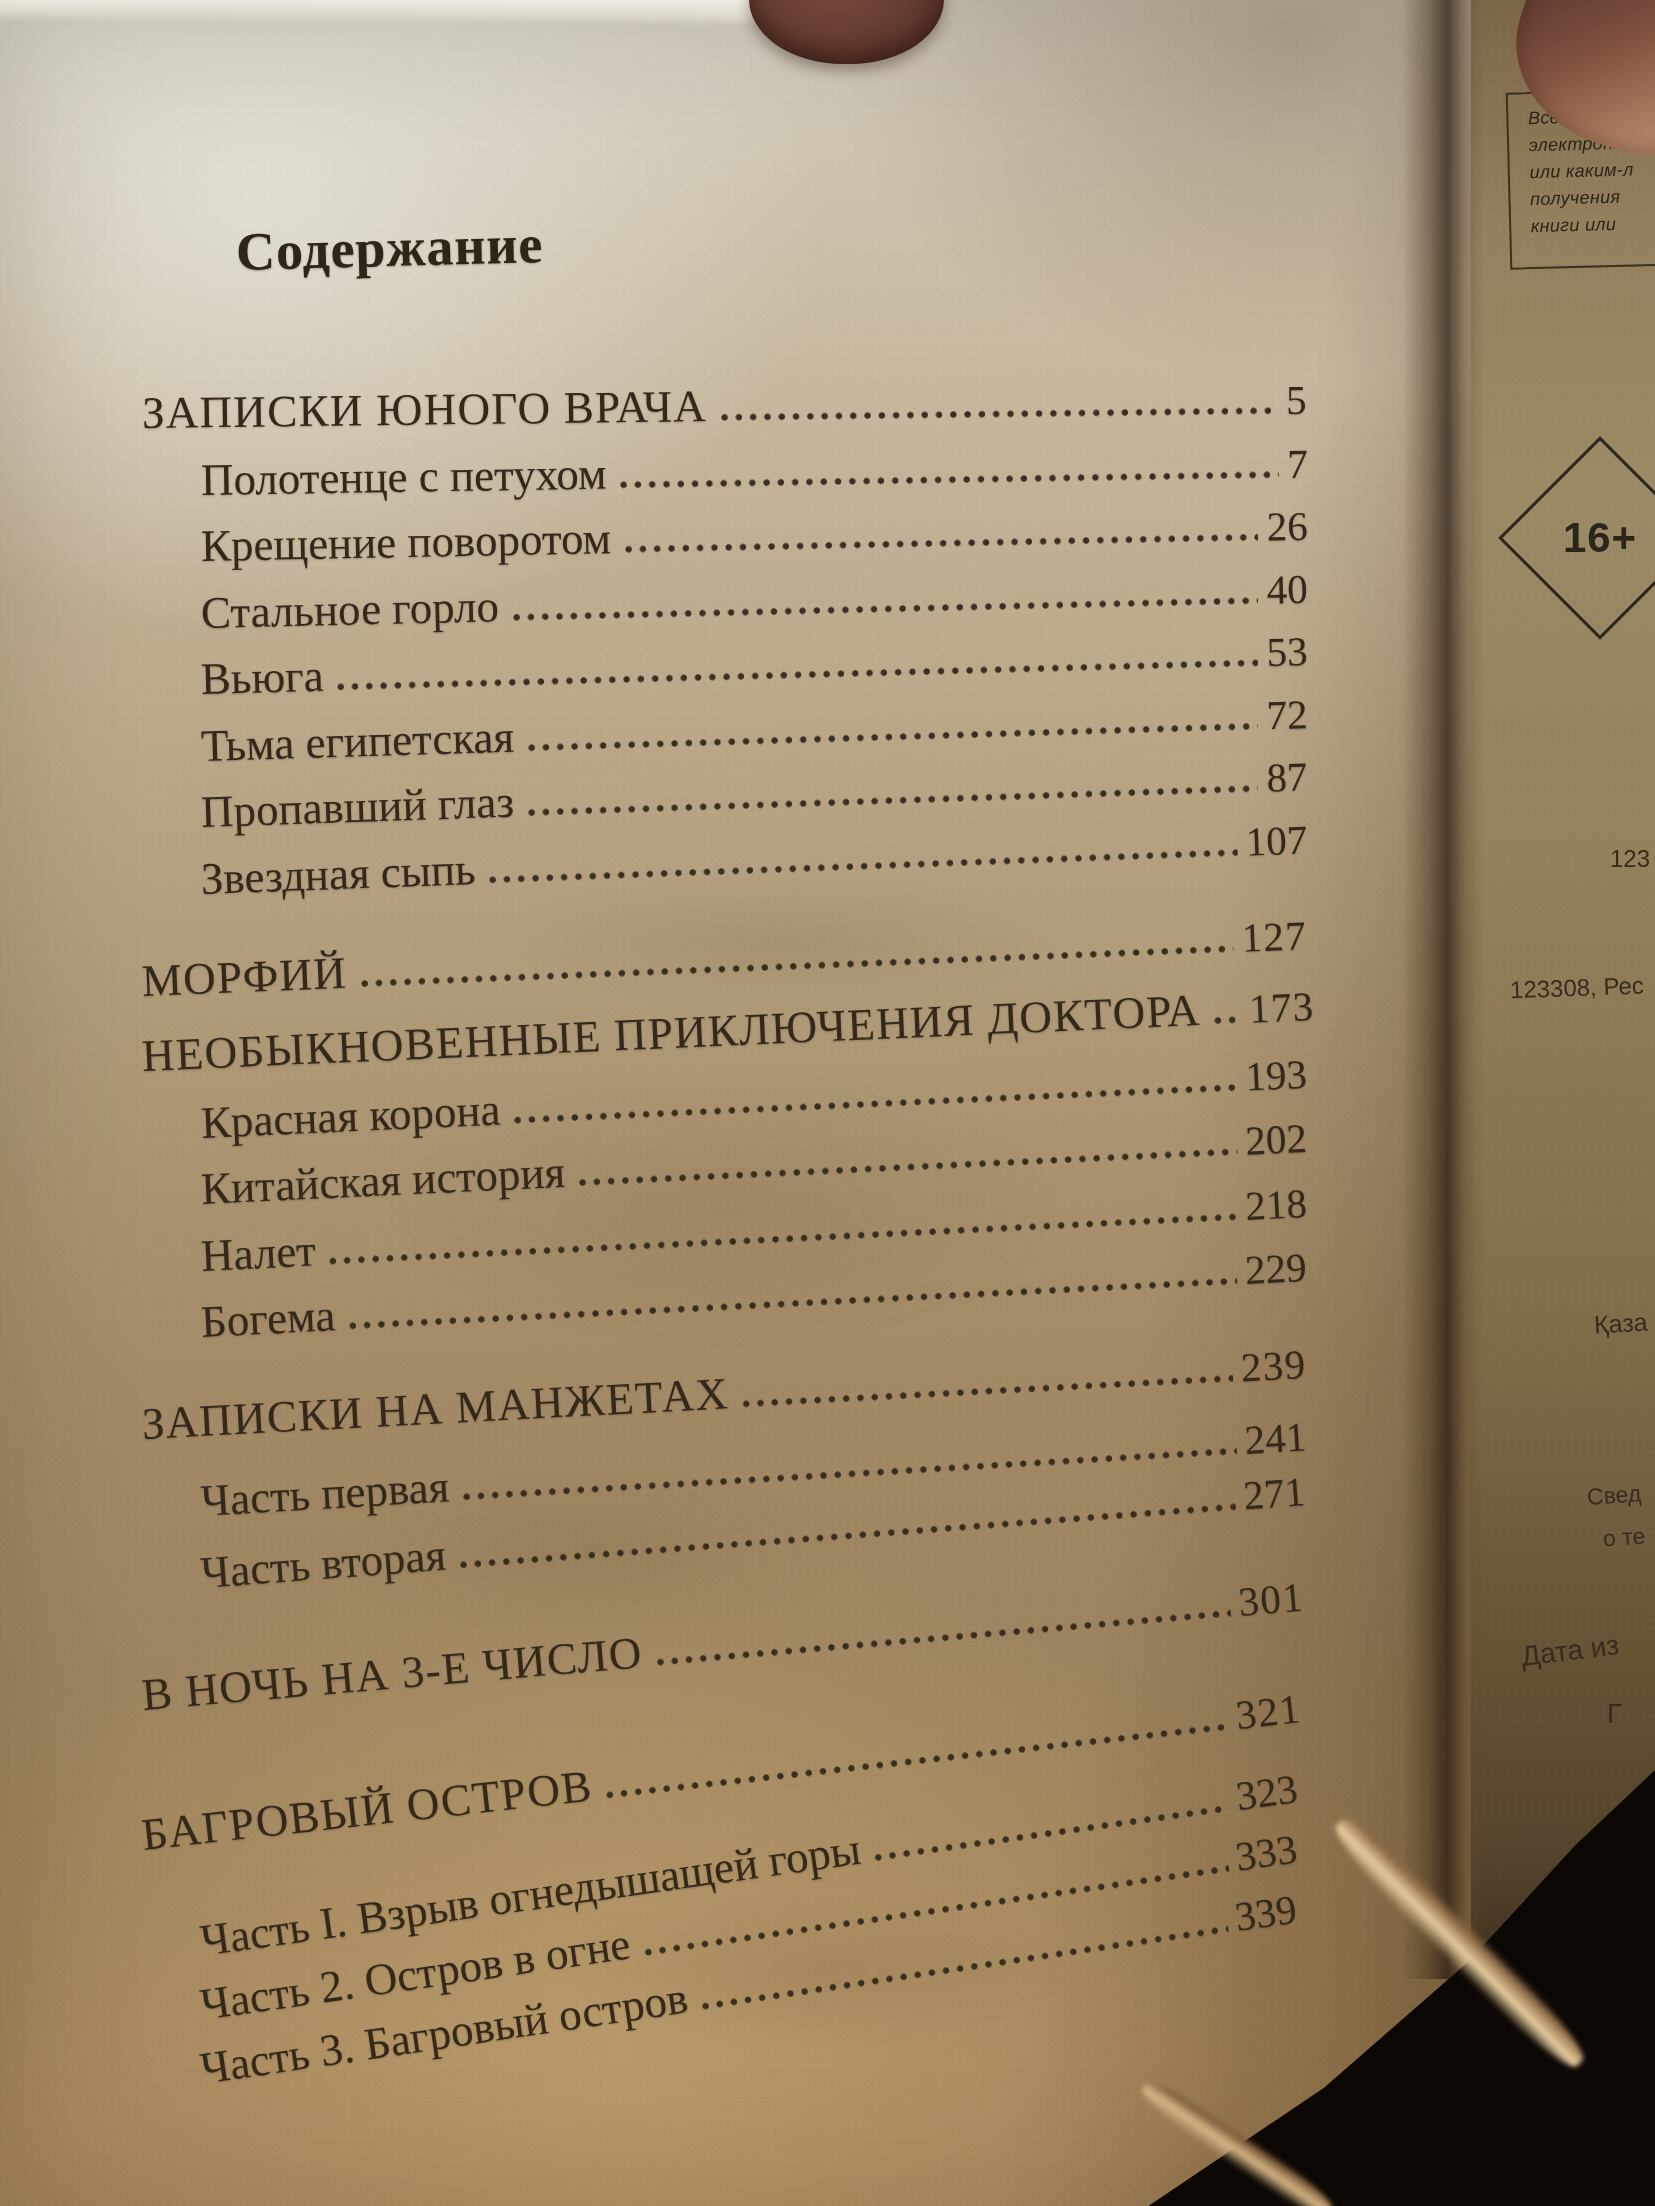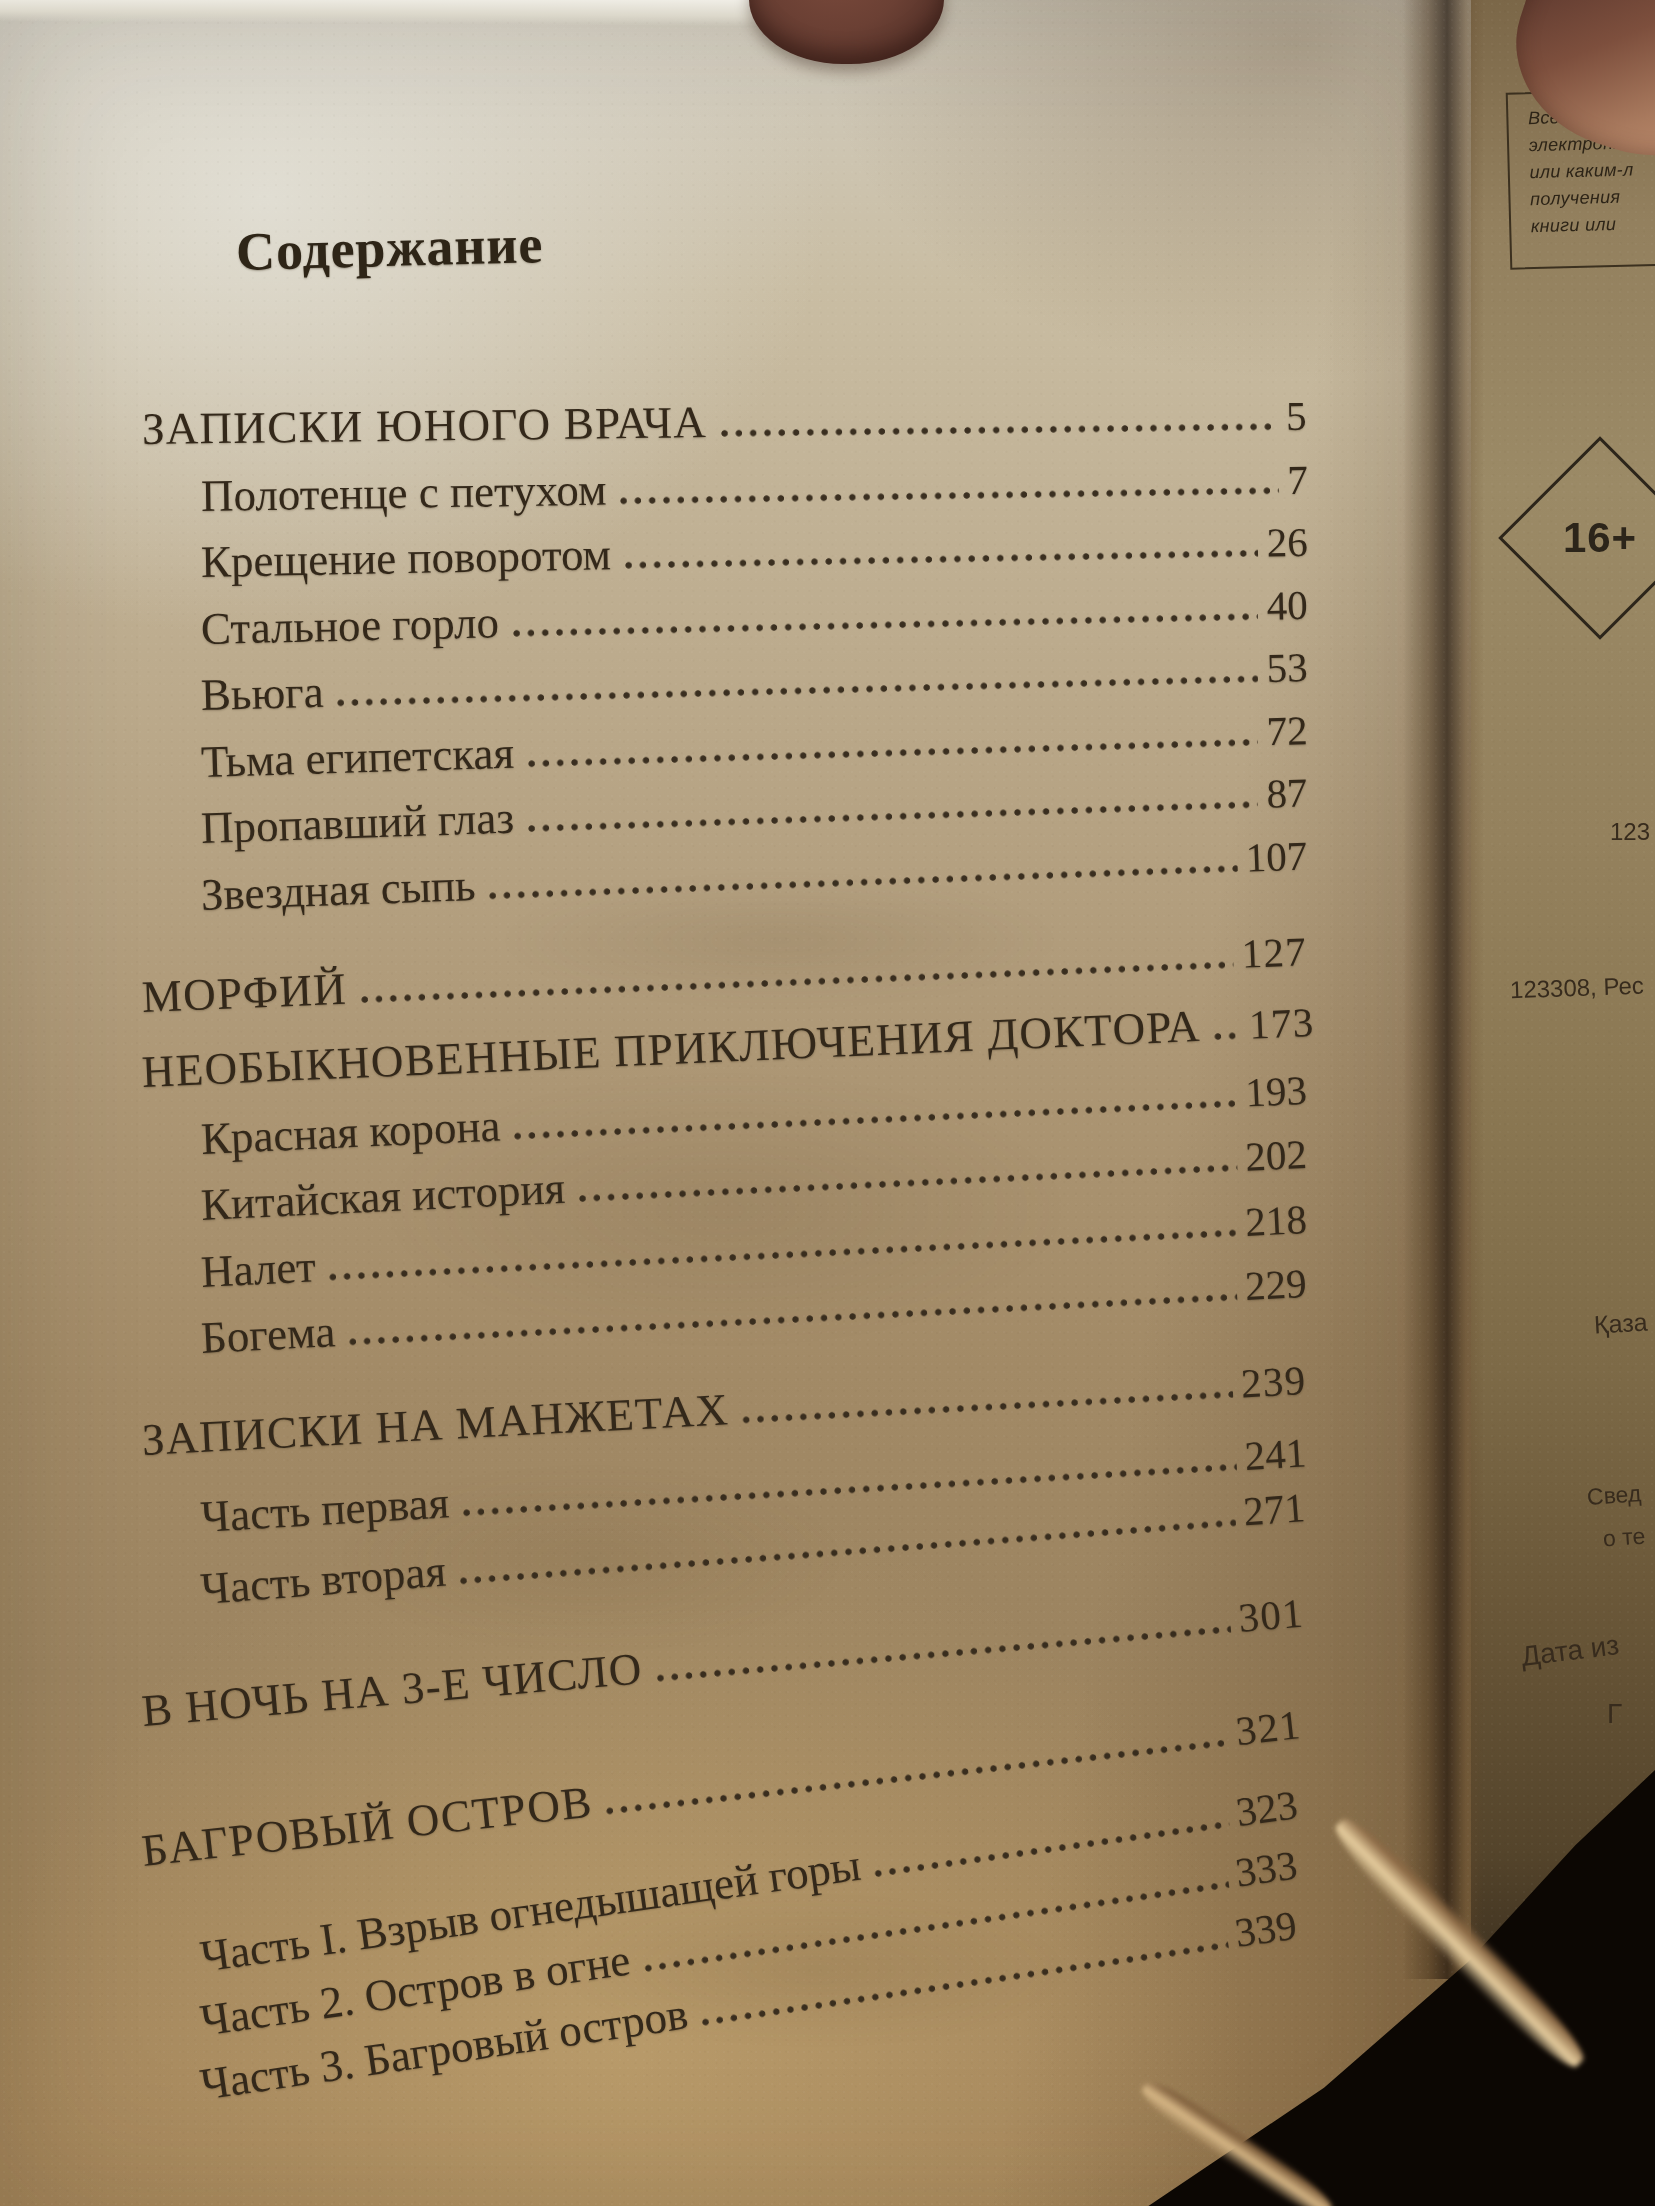--- a/index.html
+++ b/index.html
@@ -39,21 +39,21 @@
     position:absolute;left:1402px;top:0;width:82px;height:1979px;
     background:linear-gradient(90deg, rgba(58,38,18,0) 0%, rgba(58,38,18,.38) 32%,
       rgba(26,15,7,.62) 55%, rgba(98,72,42,.35) 78%, rgba(98,72,42,0) 100%);
   }
   
   .page-title{
     position:absolute;left:236px;top:217px;
     font-size:54px;font-weight:bold;color:#2e2517;letter-spacing:0.9px;
     transform:rotate(-1.5deg);text-shadow:0 0.9px 1.8px rgba(52,40,22,.35);
   }
-  #toc{position:absolute;left:142px;top:403px;width:1166px;}
+  #toc{position:absolute;left:142px;top:387px;width:1166px;}
   .toc-row{
     display:flex;align-items:baseline;height:54px;margin-top:12.5px;
     width:1166px;transform-origin:left center;color:#33281a;
     text-shadow:0 0.9px 1.8px rgba(56,42,22,.30);
   }
   .toc-row.sec{margin-top:48px;letter-spacing:1.3px;}
   .toc-row.sub{margin-left:59px;width:1107px;}
   .toc-row:first-child{margin-top:0;}
   .toc-row:nth-child(10){margin-top:21.5px;}
   .toc-row:nth-child(16){margin-top:23px;}
@@ -261,21 +261,21 @@
       <div>электронно</div>
       <div>или каким-л</div>
       <div>получения</div>
       <div>книги  или</div>
     </div>
 
   <div class="age-diamond">
     <span>16+</span>
   </div>
 
-  <div class="rp-frag" style="left:1610px;top:818px;font-size:24px;">123</div>
+  <div class="rp-frag" style="left:1610px;top:845px;font-size:24px;">123</div>
   <div class="rp-frag" style="left:1510px;top:974px;font-size:24px;transform:rotate(-2deg);">123308, Рес</div>
   <div class="rp-frag" style="left:1594px;top:1309px;font-size:25px;transform:rotate(-3deg);">Қаза</div>
   <div class="rp-frag" style="left:1587px;top:1482px;font-size:23px;transform:rotate(-4deg);">Свед</div>
   <div class="rp-frag" style="left:1603px;top:1524px;font-size:23px;transform:rotate(-4deg);">о те</div>
   <div class="rp-frag" style="left:1521px;top:1635px;font-size:28px;transform:rotate(-7deg);">Дата из</div>
   <div class="rp-frag" style="left:1607px;top:1698px;font-size:28px;">Г</div>
 
   <div class="top-strip"></div>
   <div class="black-corner"></div>
   <div class="curl-1"></div>

